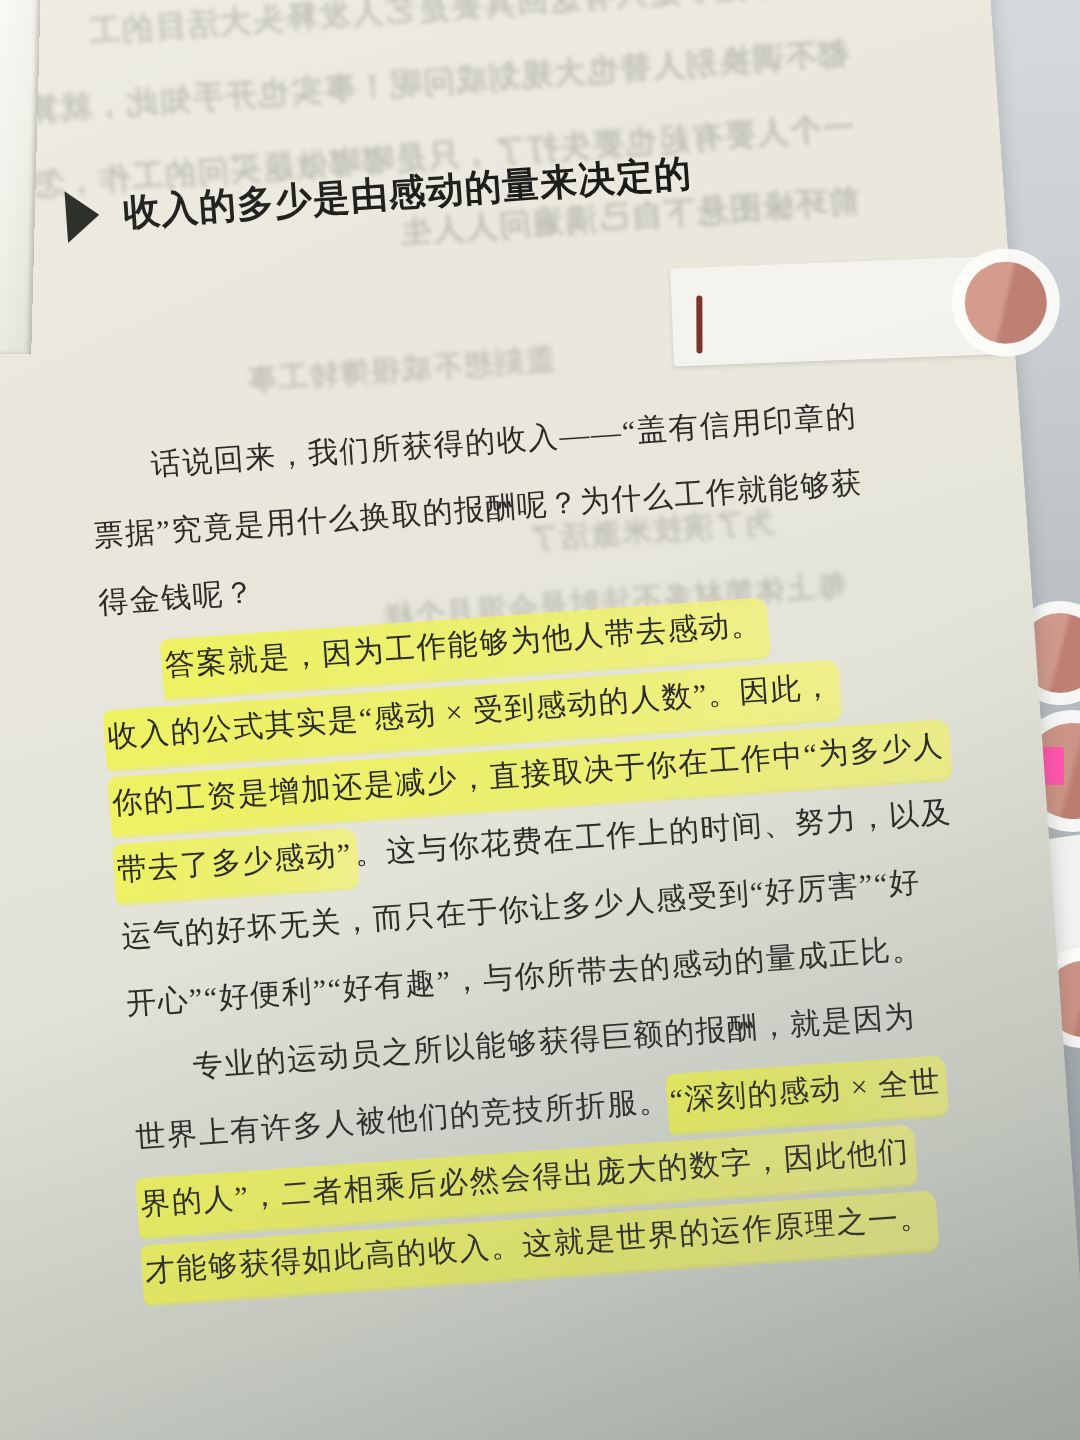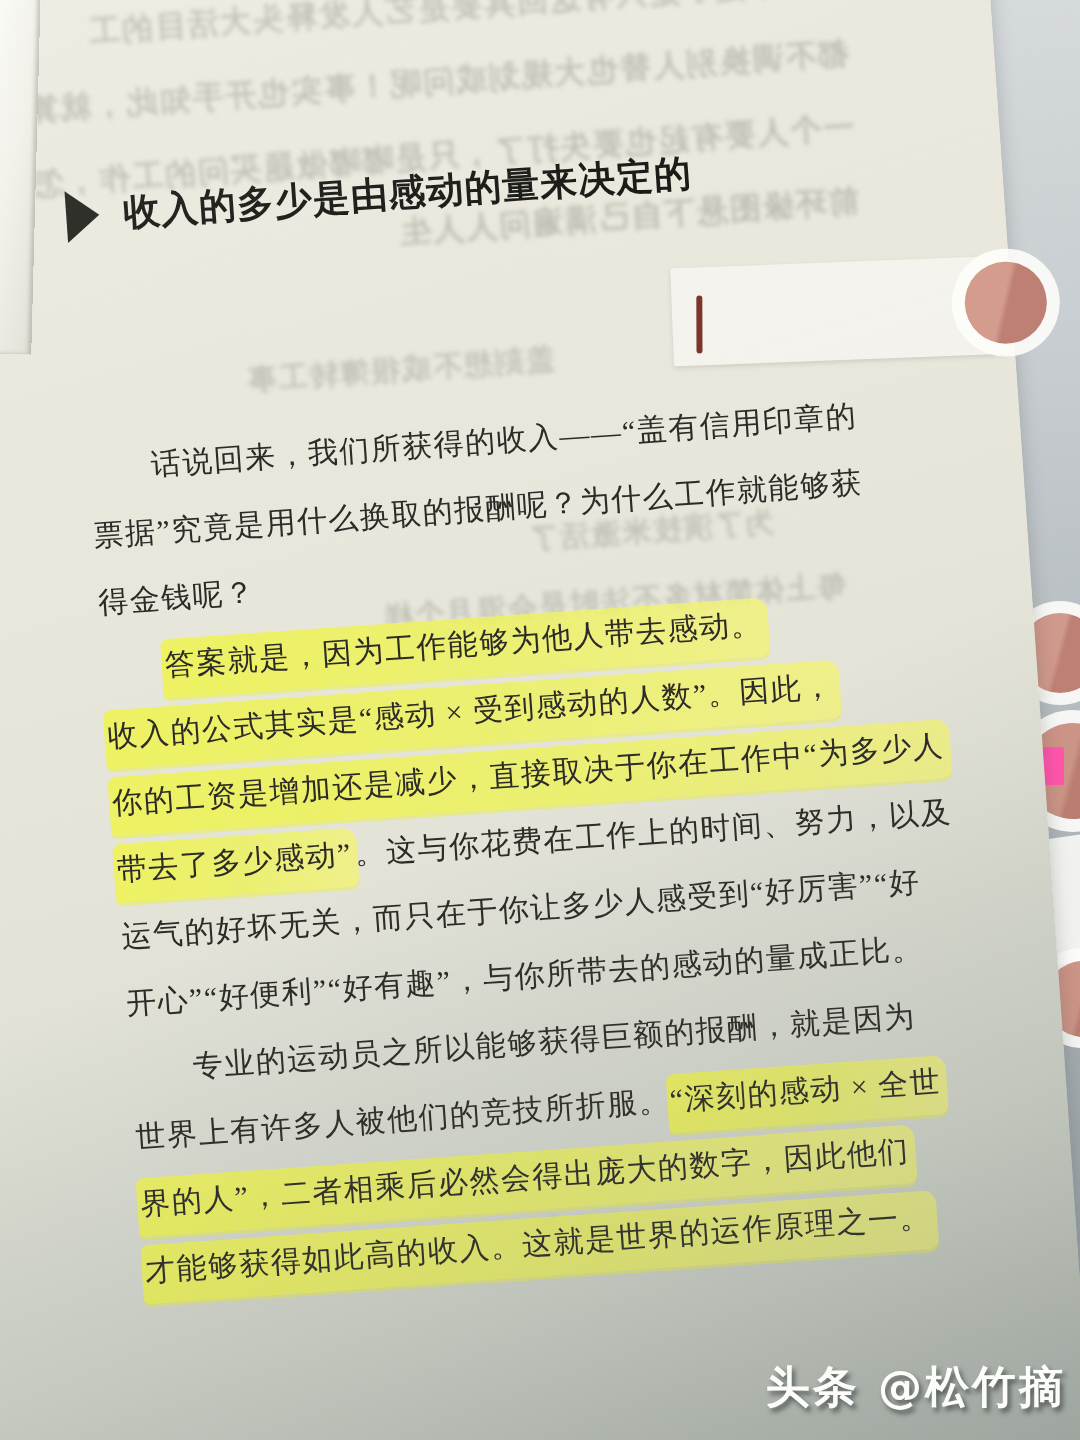--- a/index.html
+++ b/index.html
@@ -134,14 +134,13 @@
   </div>
 
   <div class="left-sliver"></div>
 
   <div class="big-tab">
     <div class="tab-tick"></div>
     <div class="tab-ring"></div>
     <div class="tab-dot"></div>
   </div>
 
-  <div class="watermark">头条 @松竹摘</div>
 </div>
 
 </body></html>

